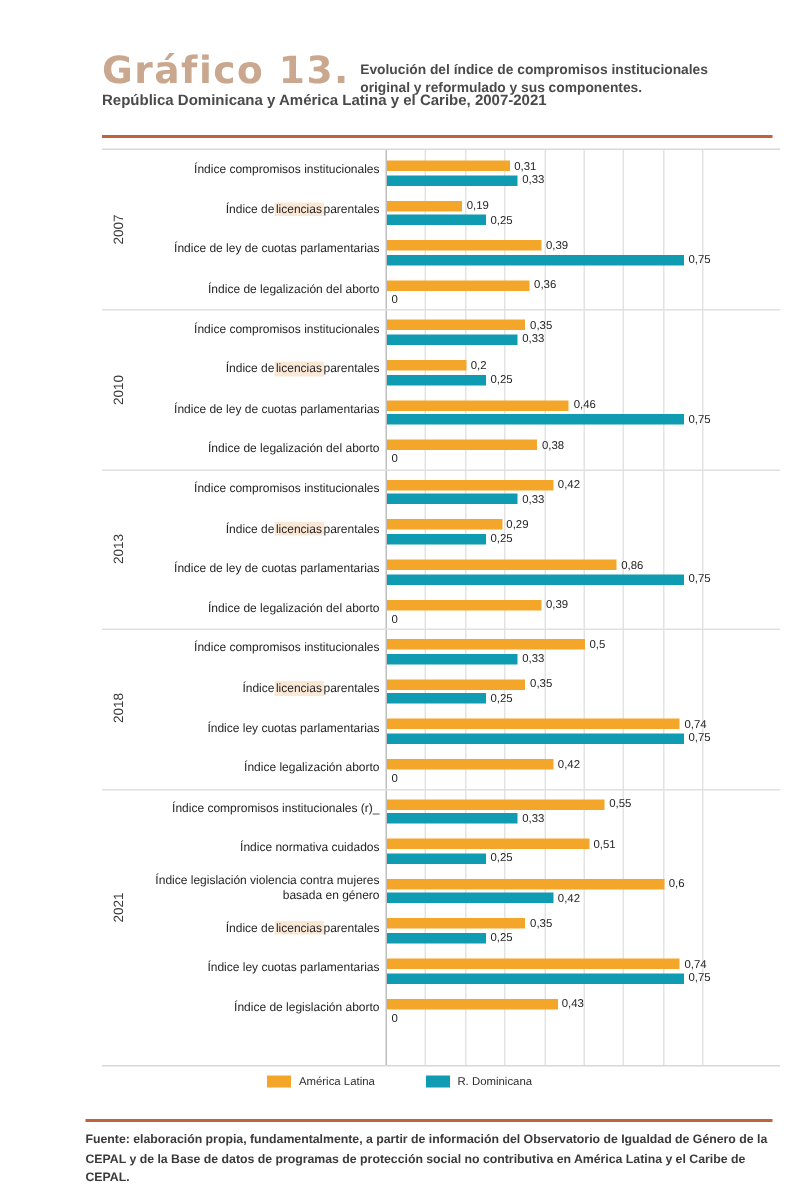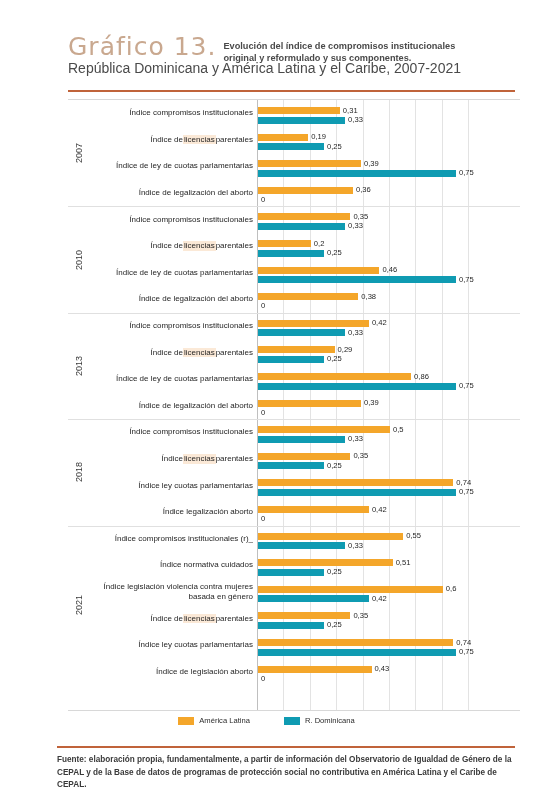--- a/index.html
+++ b/index.html
@@ -11,28 +11,28 @@
     overflow:hidden;
   }
   .page{position:relative;width:533px;height:801px;}
 
   
   .header{position:absolute;left:0;top:34px;width:533px;}
   .hdr-row{display:flex;align-items:flex-start;padding-left:68px;}
   .graf-label{
     font-size:25px;letter-spacing:1px;color:#c9a88f;
     font-family:"DejaVu Sans", sans-serif;
-    line-height:26px;white-space:nowrap;margin-right:7px;
+    line-height:26px;white-space:nowrap;margin-right:7px;font-weight:bold;
   }
   .hdr-title{
     font-size:9.2px;font-weight:bold;color:#4a4a4a;
     line-height:11.5px;padding-top:7px;max-width:260px;
   }
   .hdr-sub{
-    font-size:14px;font-weight:normal;color:#4a4a4a;
+    font-size:10px;font-weight:bold;color:#4a4a4a;
     padding-left:68px;margin-top:-2px;line-height:12px;
   }
   .rule-top{
     position:absolute;left:68px;top:90px;width:447px;height:2px;
     background:#c0633a;
   }
 
   
   .chart-frame{
     position:absolute;left:68px;top:99px;width:452px;height:612px;

